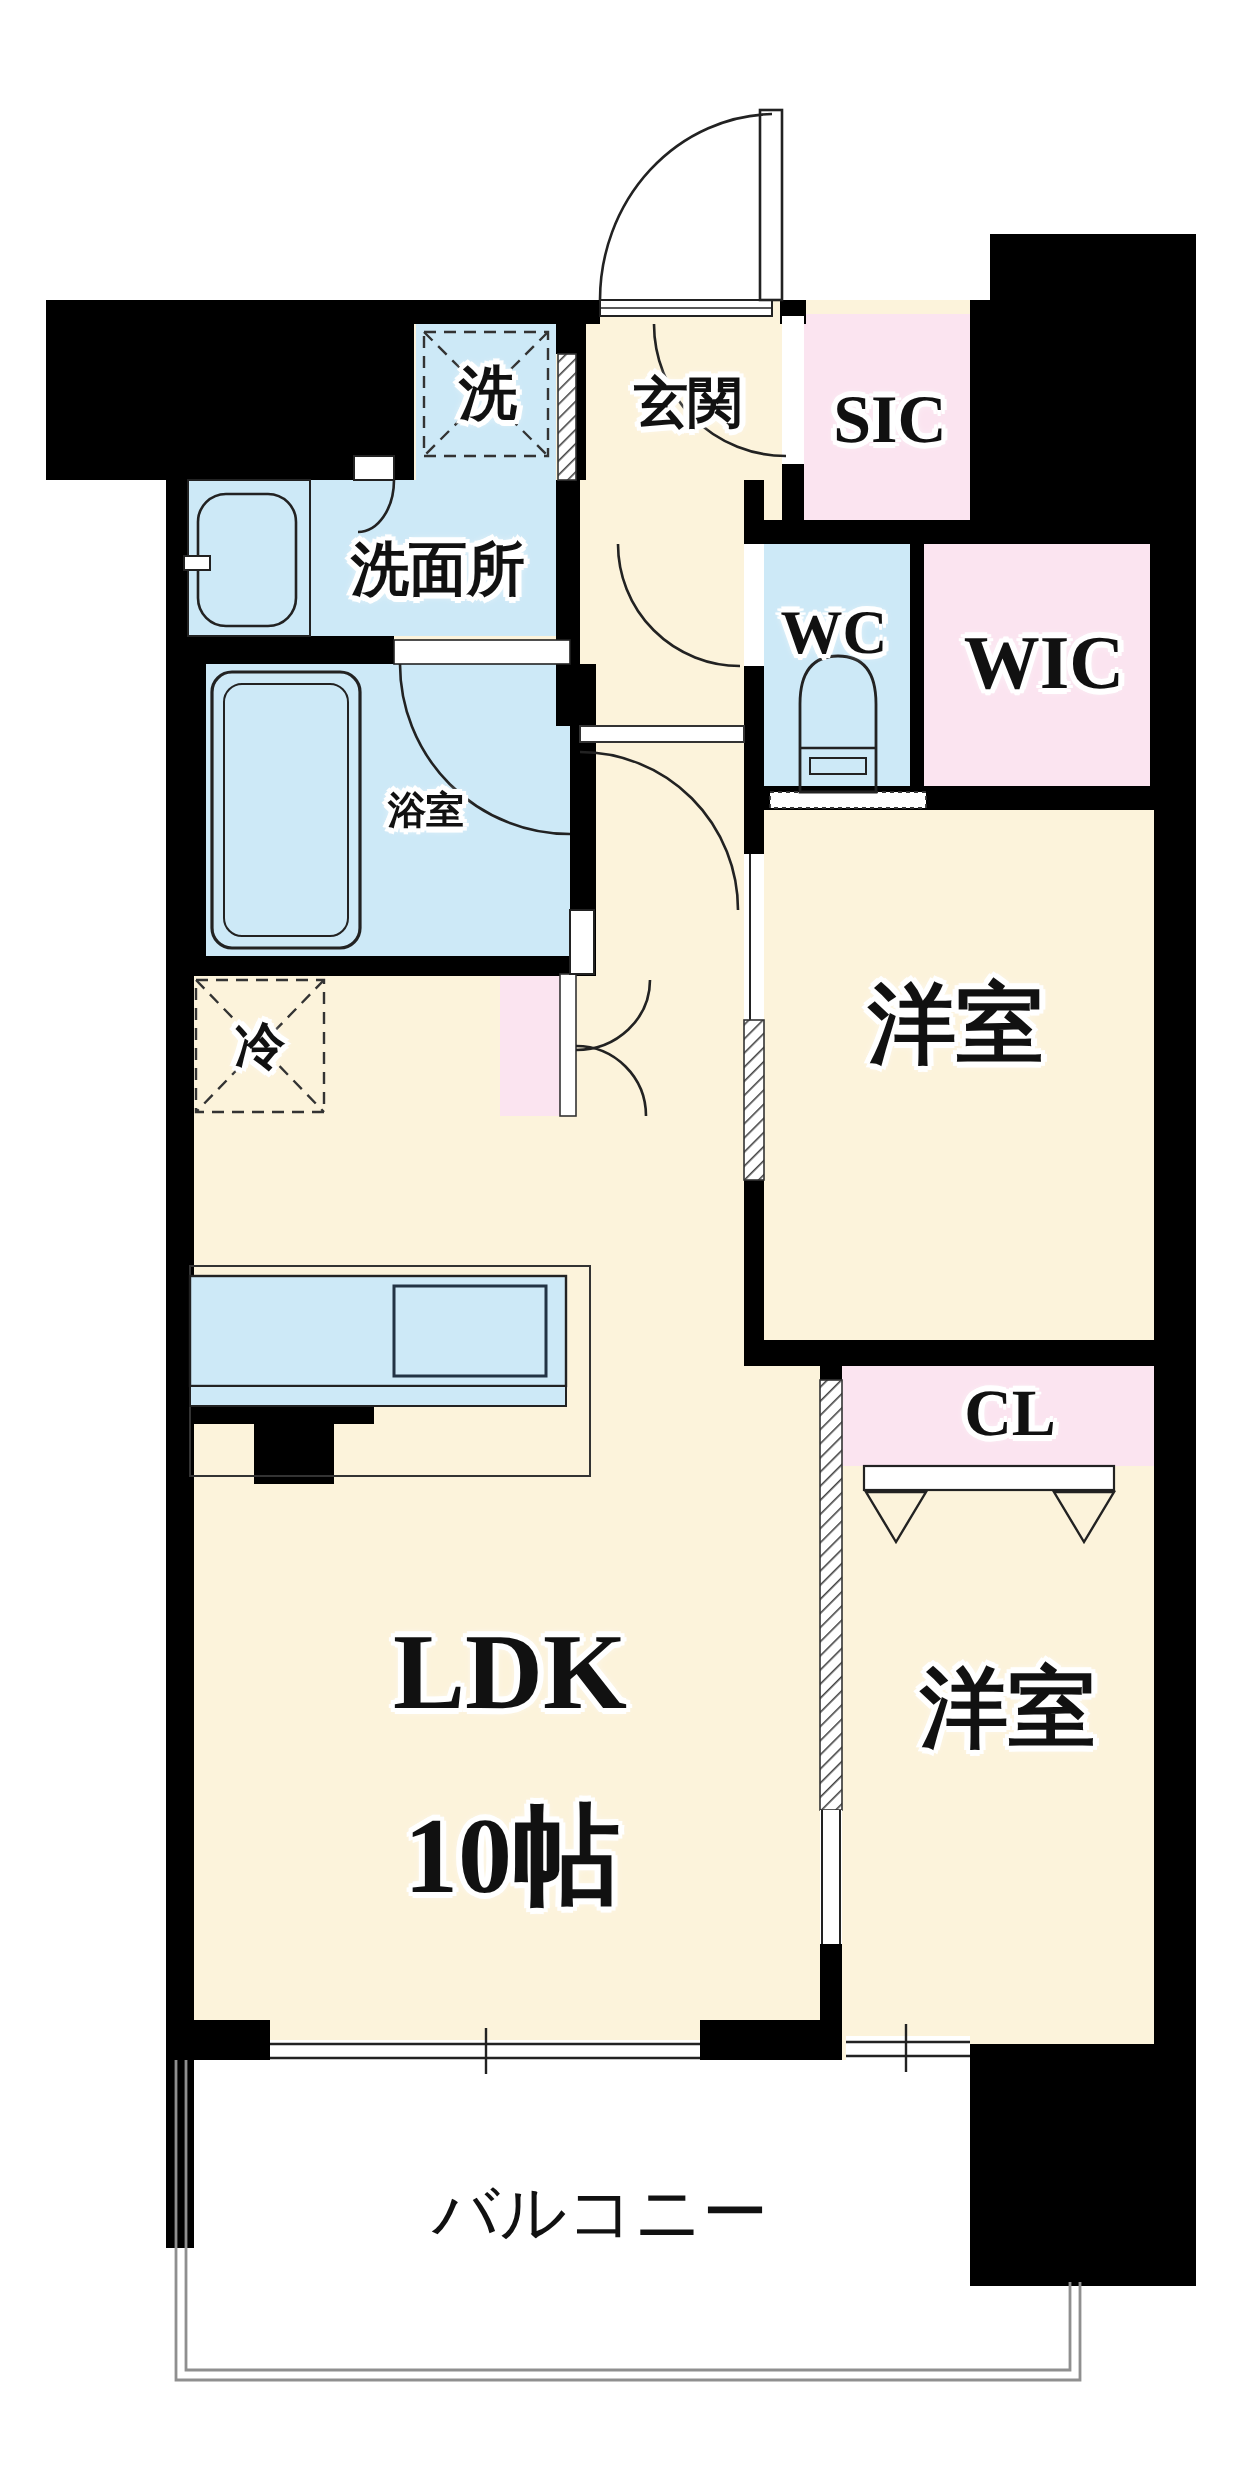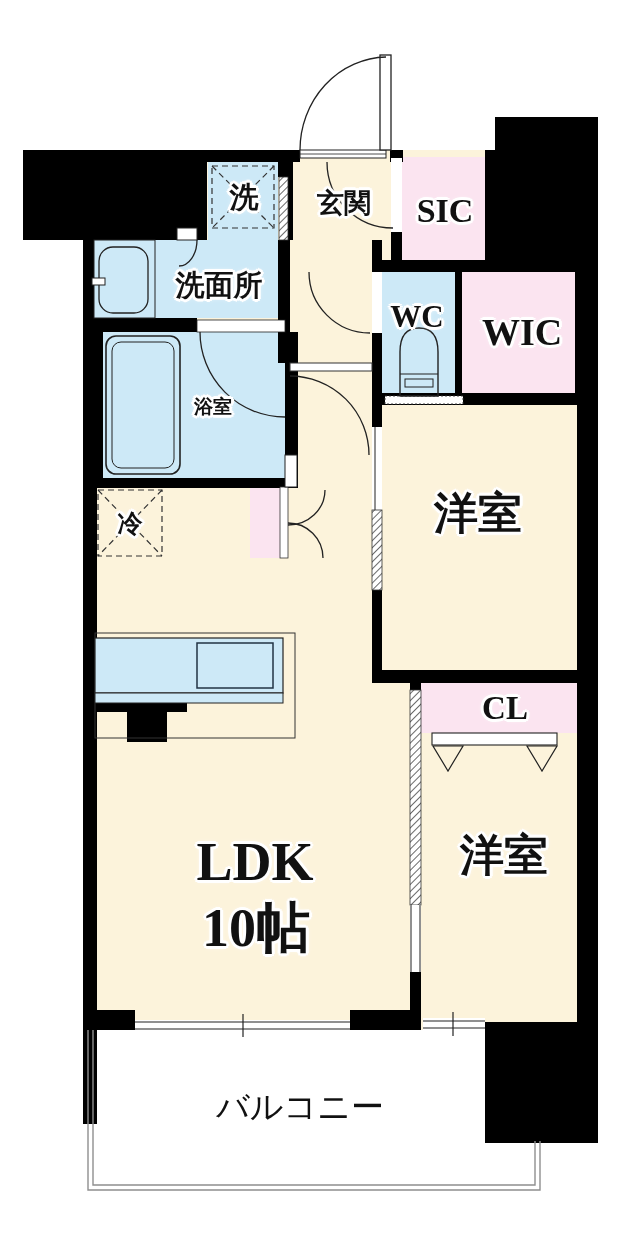--- a/index.html
+++ b/index.html
@@ -183,18 +183,18 @@
 <div class="lbl jp" style="left:344px;top:202px;font-size:27px;">玄関</div>
 <div class="lbl roman" style="left:445px;top:211px;font-size:34px;">SIC</div>
 <div class="lbl jp" style="left:244px;top:197px;font-size:29px;">洗</div>
 <div class="lbl jp" style="left:219px;top:285px;font-size:29px;">洗面所</div>
 <div class="lbl roman" style="left:417px;top:316px;font-size:31px;">WC</div>
 <div class="lbl roman" style="left:522px;top:332px;font-size:38px;">WIC</div>
 <div class="lbl jp" style="left:213px;top:406px;font-size:19px;">浴室</div>
 <div class="lbl jp" style="left:130px;top:523px;font-size:25px;">冷</div>
 <div class="lbl jp big" style="left:478px;top:513px;font-size:44px;">洋室</div>
 <div class="lbl roman" style="left:505px;top:708px;font-size:33px;">CL</div>
-<div class="lbl roman big" style="left:255px;top:862px;font-size:54px;text-align:center;">LDK</div>
+<div class="lbl roman big" style="left:255px;top:836px;font-size:54px;text-align:center;">LDK</div>
 <div class="lbl roman big" style="left:256px;top:928px;font-size:54px;">10帖</div>
 <div class="lbl jp big" style="left:504px;top:855px;font-size:44px;">洋室</div>
 <div class="lbl jp" style="left:300px;top:1106px;font-size:33px;font-weight:500;">バルコニー</div>
 
 </div>
 
 </body></html>

